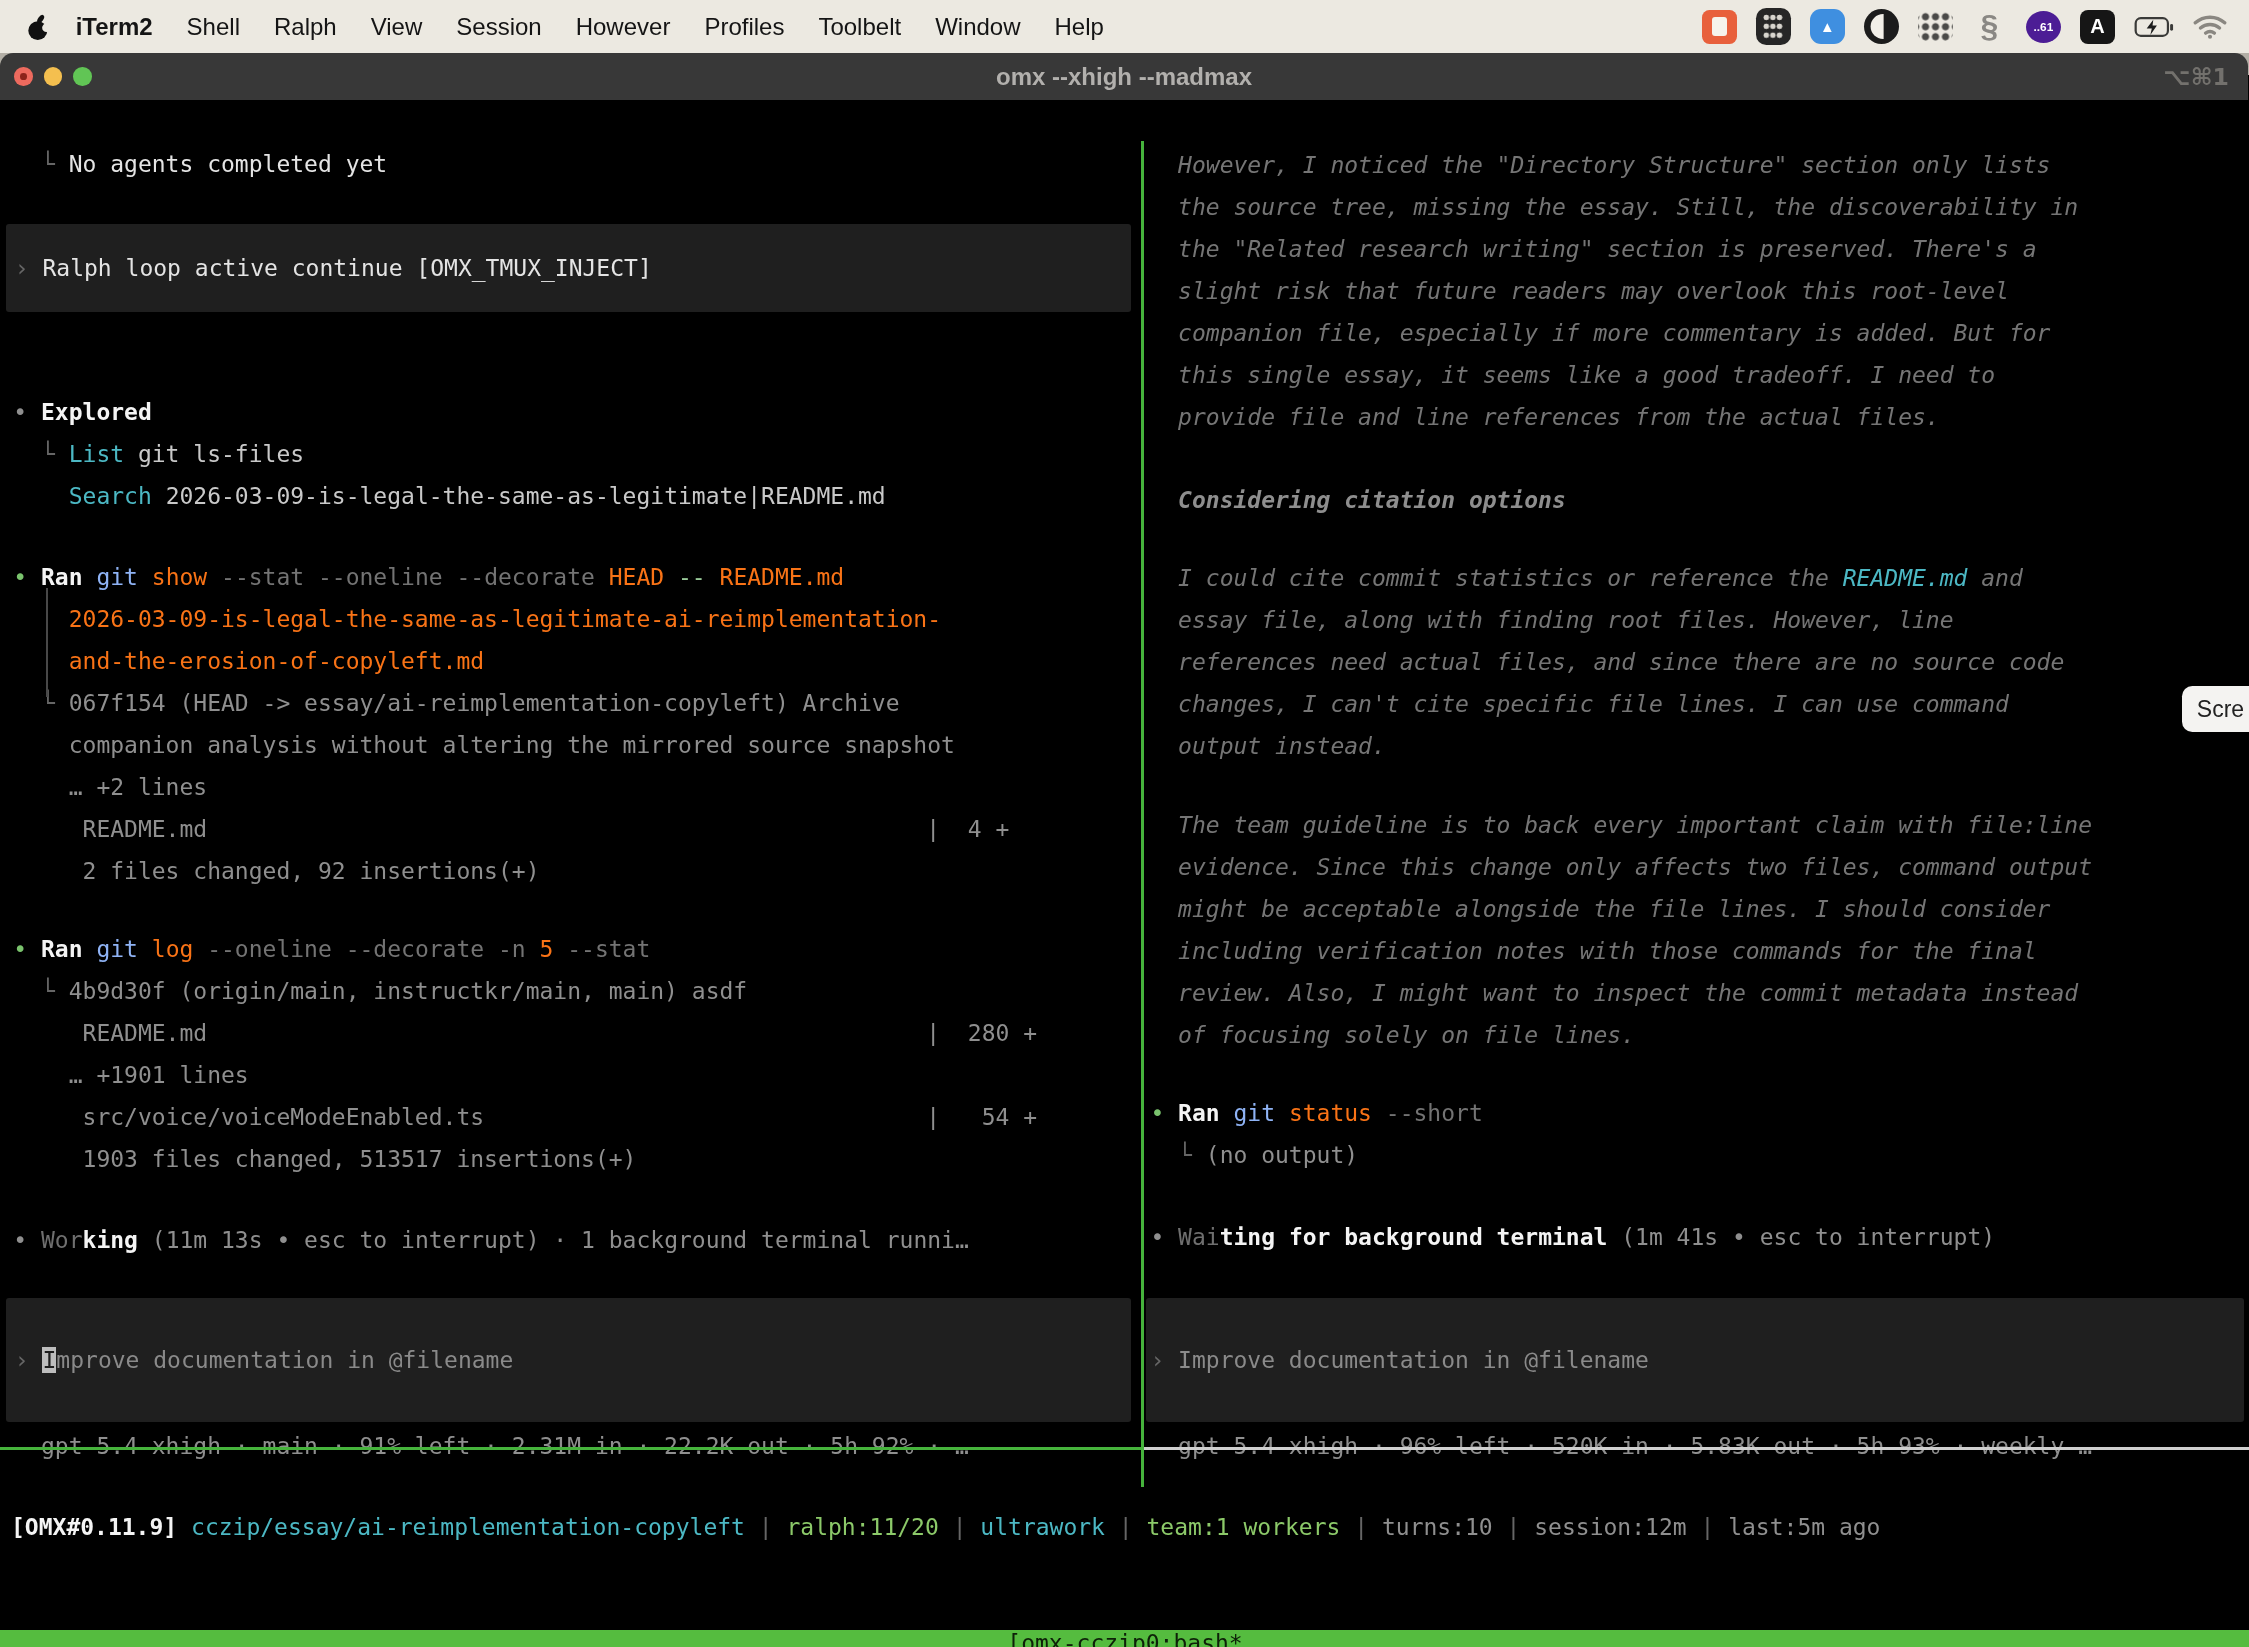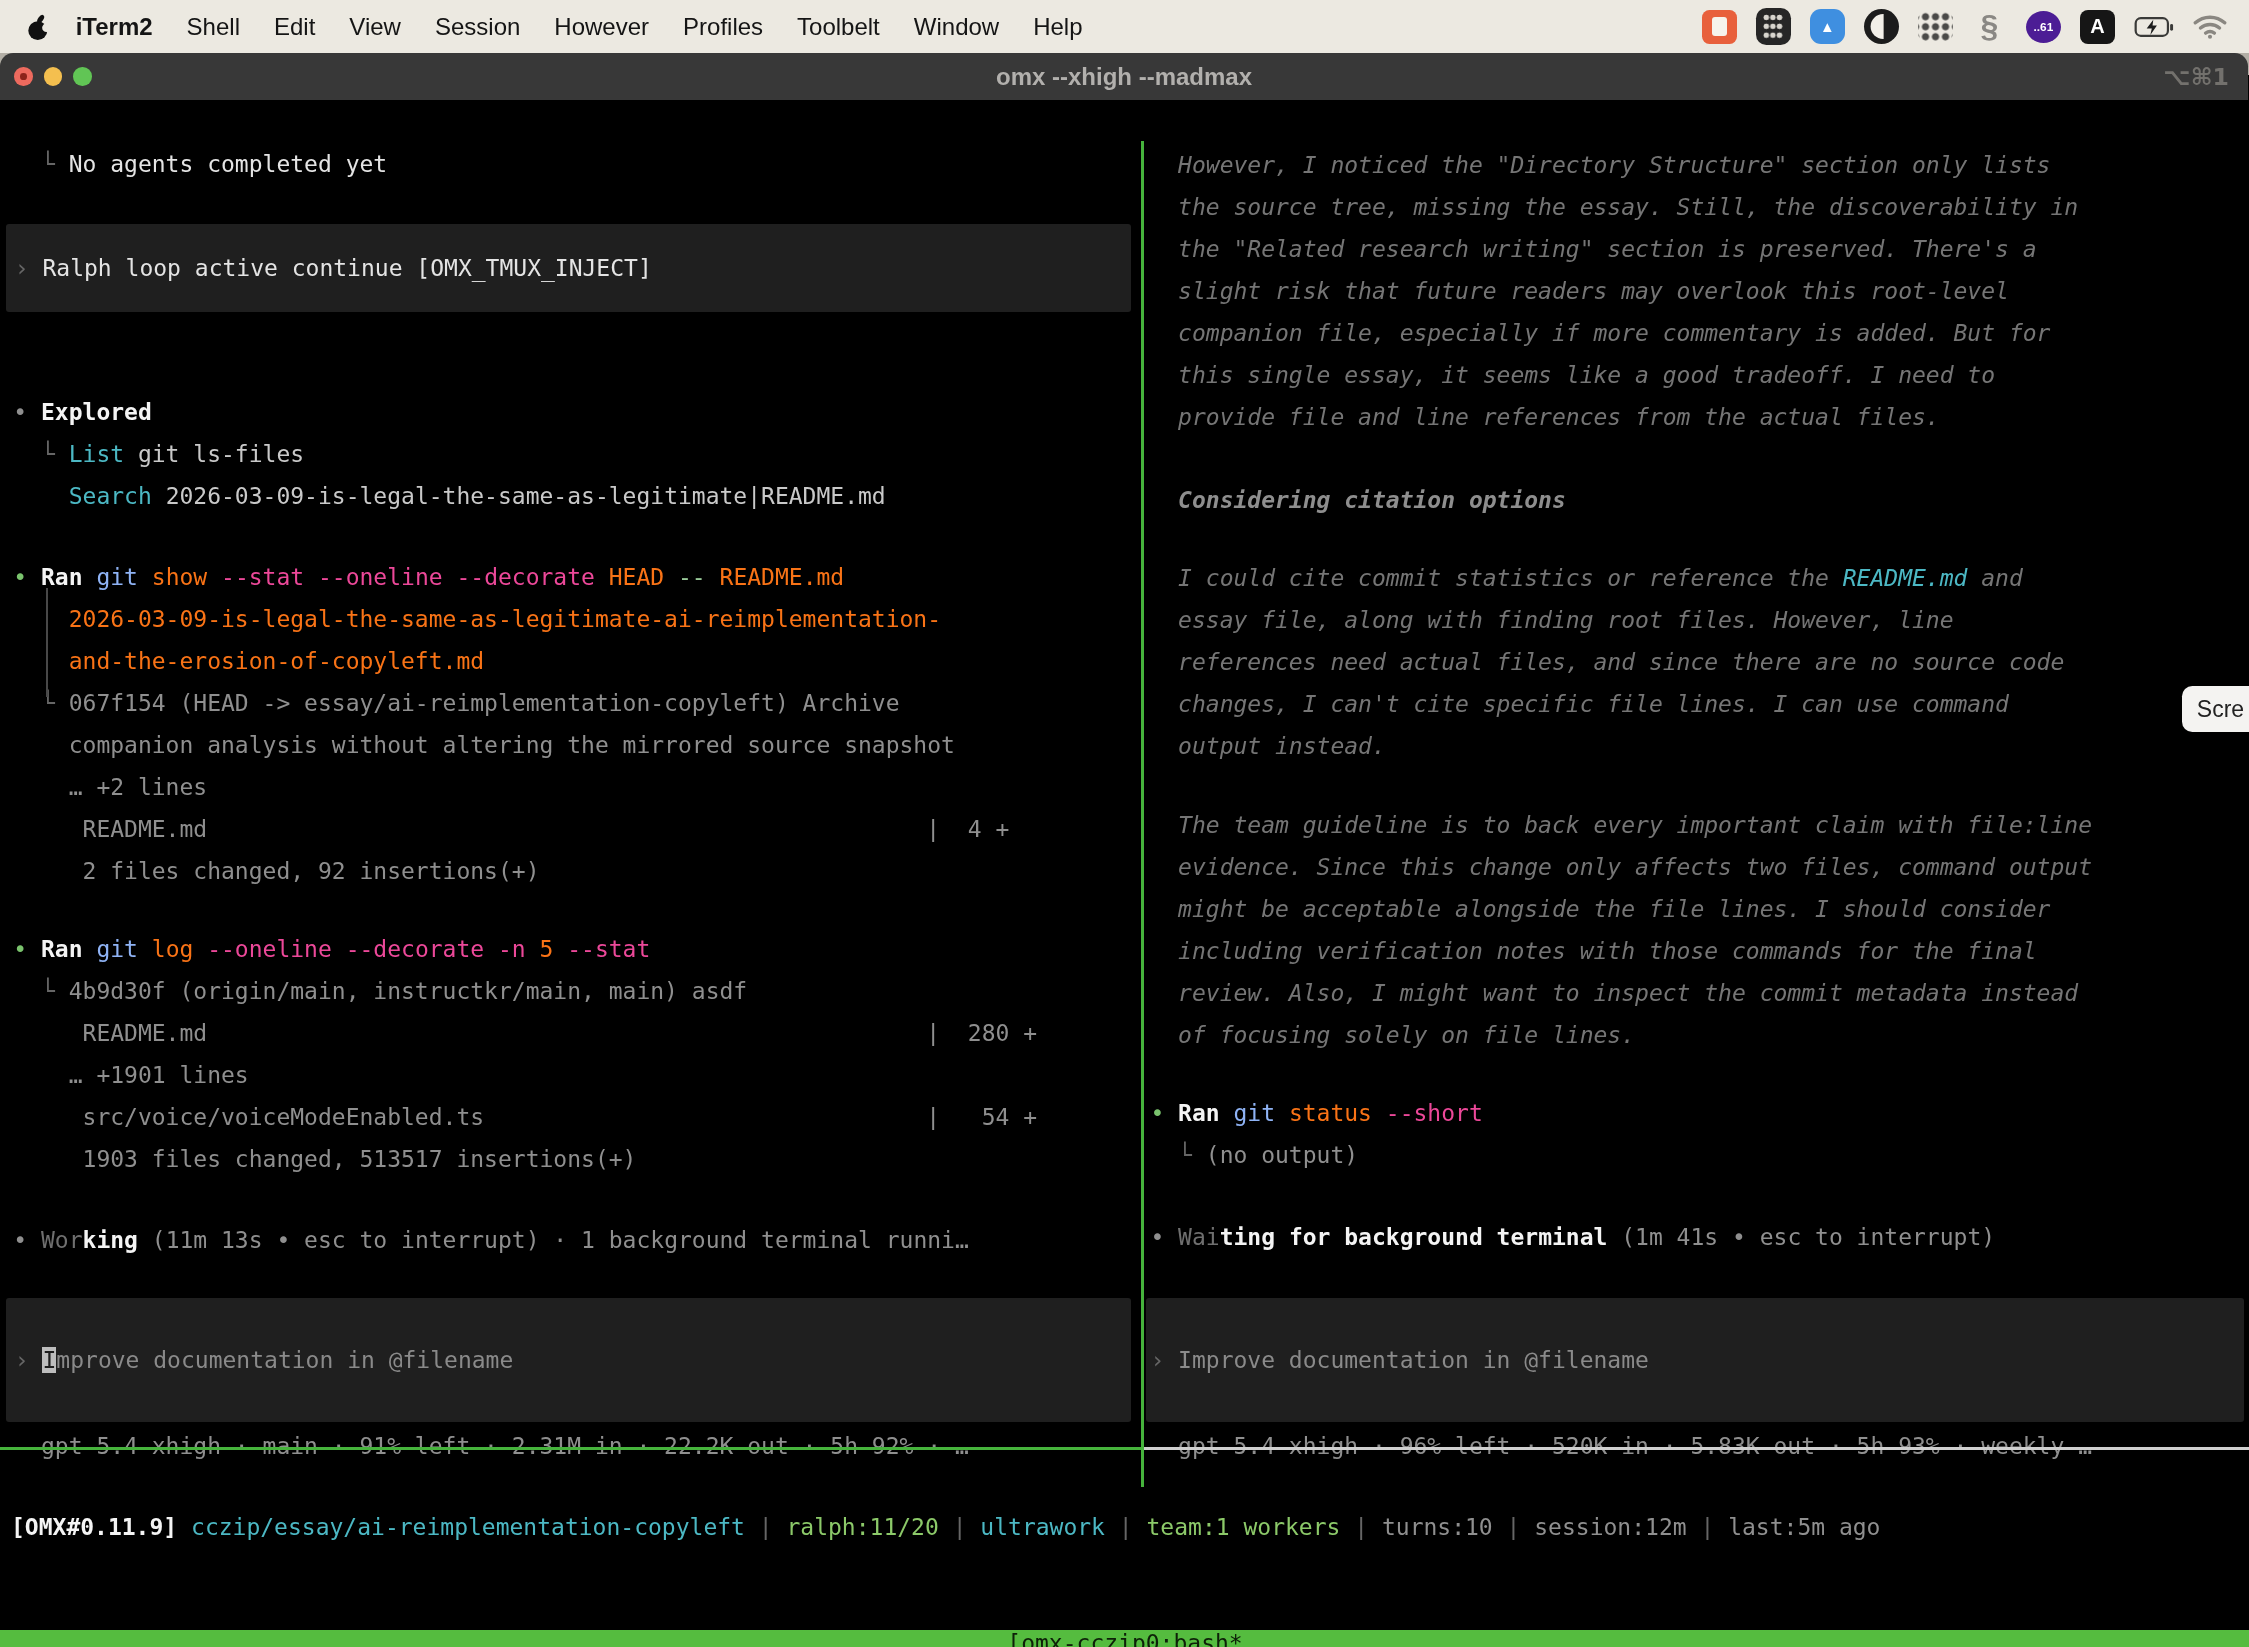--- a/index.html
+++ b/index.html
@@ -67,21 +67,21 @@
   .s-white{color:#e4e4e4;}
   .s-boldwhite{color:#f4f4f4;font-weight:bold;}
   .s-gray{color:#8f8f8f;}
   .s-lightgray{color:#c9c9c9;}
   .s-dim{color:#666666;}
   .s-dimtext{color:#6f6f6f;}
   .s-green{color:#7ac36d;}
   .s-limegreen{color:#8cc969;}
   .s-blue{color:#8fb3f5;}
   .s-teal{color:#4cb8c4;}
-  .s-salmon{color:#ec4899;}
+  .s-salmon{color:#737373;}
   .s-lav{color:#f97316;}
   .s-palegreen{color:#98c998;}
   .s-think{color:#757575;font-style:italic;}
   .s-thinkhead{color:#8e8e8e;font-style:italic;font-weight:bold;}
   .s-tealitalic{color:#4cb8c4;font-style:italic;}
   .s-cursor{background:#bdbdbd;color:#1e1e1e;}
   .s-placeholder{color:#8a8a8a;}
   
   .hb-green{position:absolute;left:0;width:1141px;top:1447px;height:3px;background:#46b33c;z-index:2;}
   .hb-light{position:absolute;left:1144px;right:0;top:1447px;height:3px;background:#cfcfcf;z-index:2;}
@@ -108,21 +108,21 @@
   <span class="apple">
     <svg width="25" height="32" viewBox="0 0 34 44">
       <circle cx="16" cy="27" r="13" fill="#111"></circle>
       <circle cx="28" cy="23" r="6" fill="#ece9e1"></circle>
       <ellipse cx="20" cy="11" rx="3.5" ry="6.5" fill="#111" transform="rotate(35 20 11)"></ellipse>
     </svg>
   </span>
   <div id="menu-items" style="display:flex;align-items:center;">
       <span class="mitem mbold">iTerm2</span>
       <span class="mitem">Shell</span>
-      <span class="mitem">Edit</span>
+      <span class="mitem">Ralph</span>
       <span class="mitem">View</span>
       <span class="mitem">Session</span>
       <span class="mitem">However</span>
       <span class="mitem">Profiles</span>
       <span class="mitem">Toolbelt</span>
       <span class="mitem">Window</span>
       <span class="mitem">Help</span>
     </div>
   <div id="status-icons">
       <span class="sicon i-shot"></span>

